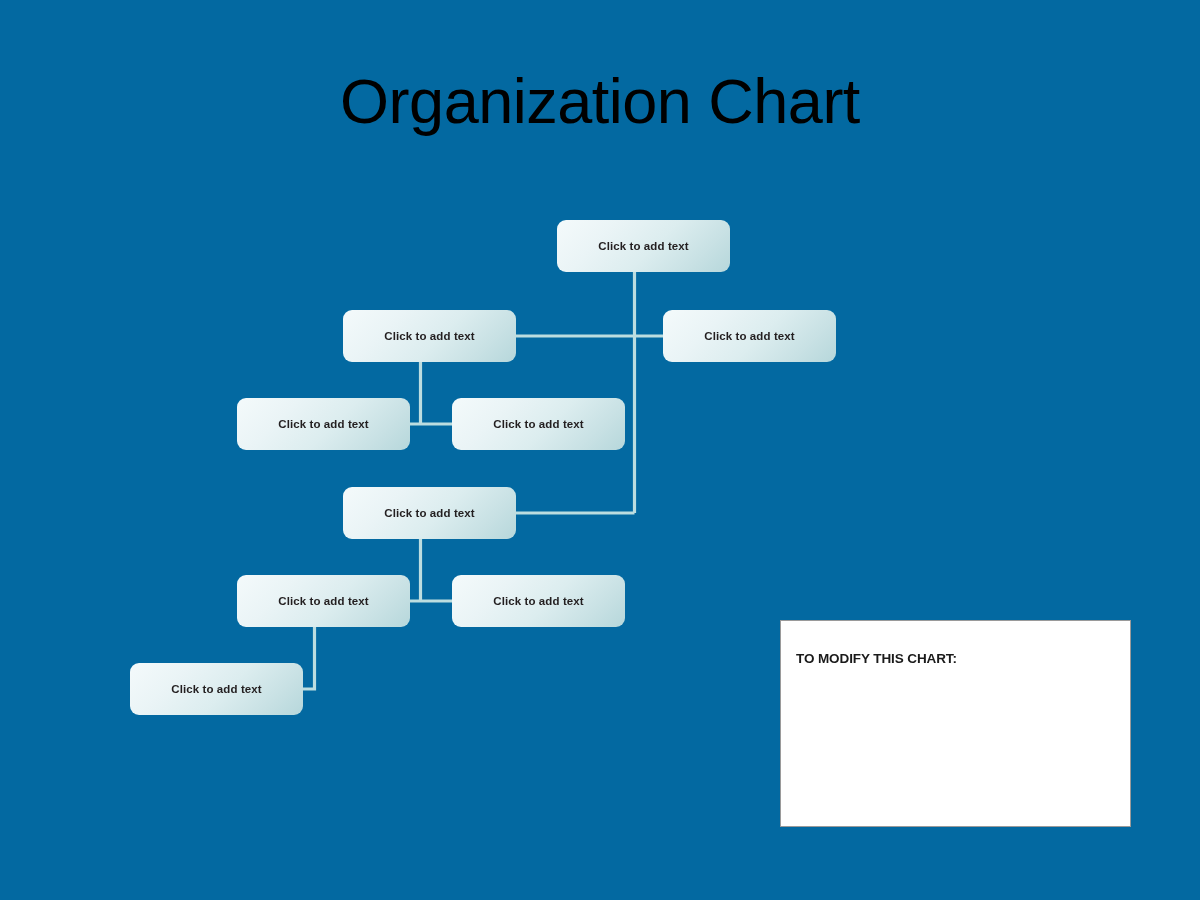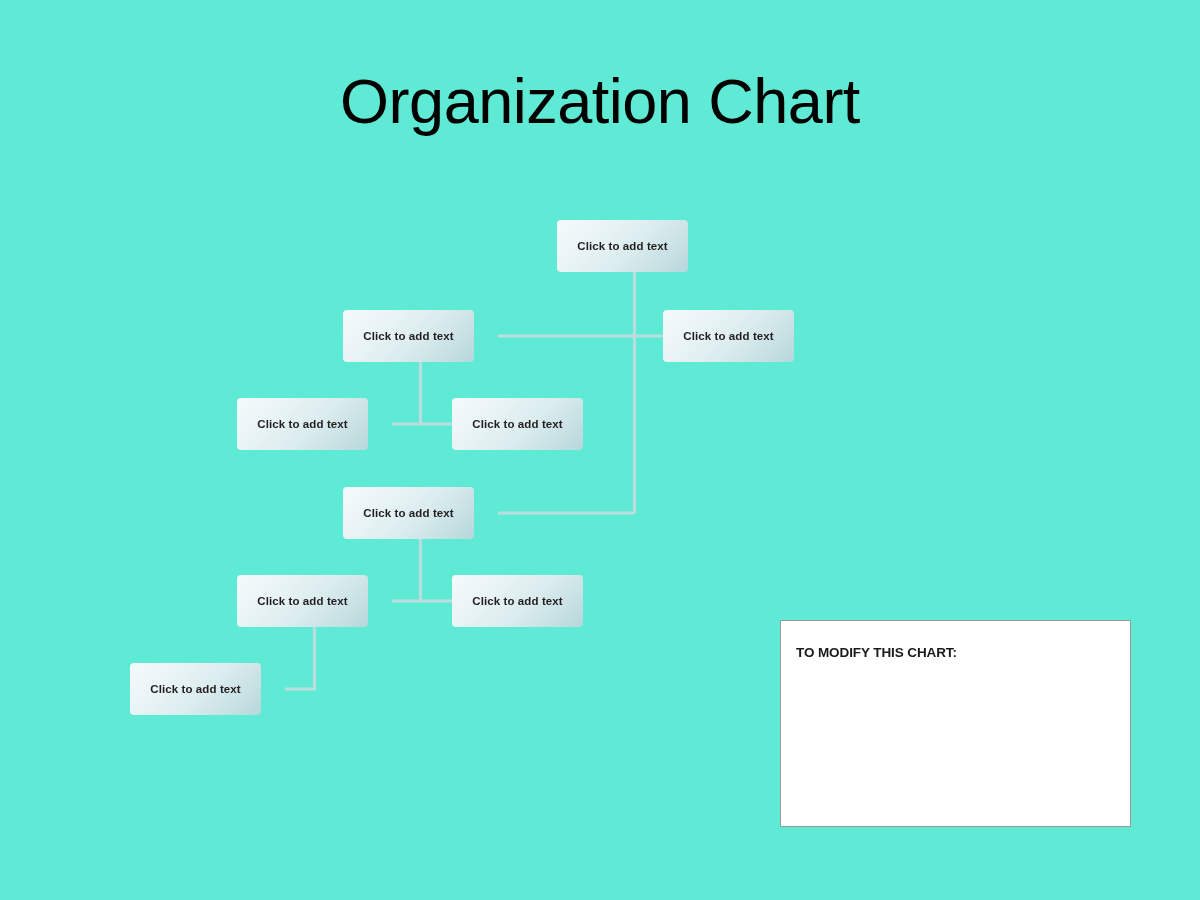--- a/index.html
+++ b/index.html
@@ -11,21 +11,21 @@
     width: 1200px;
     height: 900px;
     background: #ffffff;
     font-family: "Liberation Sans", sans-serif;
     overflow: hidden;
   }
   #slide {
     position: relative;
     width: 1200px;
     height: 900px;
-    background: #5eead4;
+    background: #0369a1;
   }
 
   
   #title {
     position: absolute;
     left: 0;
     top: 68px;
     width: 1200px;
     text-align: center;
     font-size: 63px;
@@ -48,23 +48,23 @@
     position: absolute;
     left: 0;
     top: 0;
     width: 1200px;
     height: 900px;
   }
 
   
   .org-box {
     position: absolute;
-    width: 131px;
+    width: 173px;
     height: 52px;
-    border-radius: 4px;
+    border-radius: 9px;
     background: linear-gradient(135deg,
                 #f4fafb 0%,
                 #eaf4f6 28%,
                 #dcedef 55%,
                 #c8e1e4 80%,
                 #b6d7db 100%);
     display: flex;
     align-items: center;
     justify-content: center;
     box-sizing: border-box;
@@ -81,21 +81,21 @@
   
   #note-box {
     position: absolute;
     left: 780px;
     top: 620px;
     width: 351px;
     height: 207px;
     background: #ffffff;
     border: 1px solid #9a9a9a;
     box-sizing: border-box;
-    padding: 22px 14px 10px 15px;
+    padding: 28px 14px 10px 15px;
   }
   .note-para {
     margin: 0;
     font-size: 13.5px;
     line-height: 1.52;
     color: #1a1a1a;
     letter-spacing: -0.1px;
   }
   .note-heading {
     font-weight: 700;

